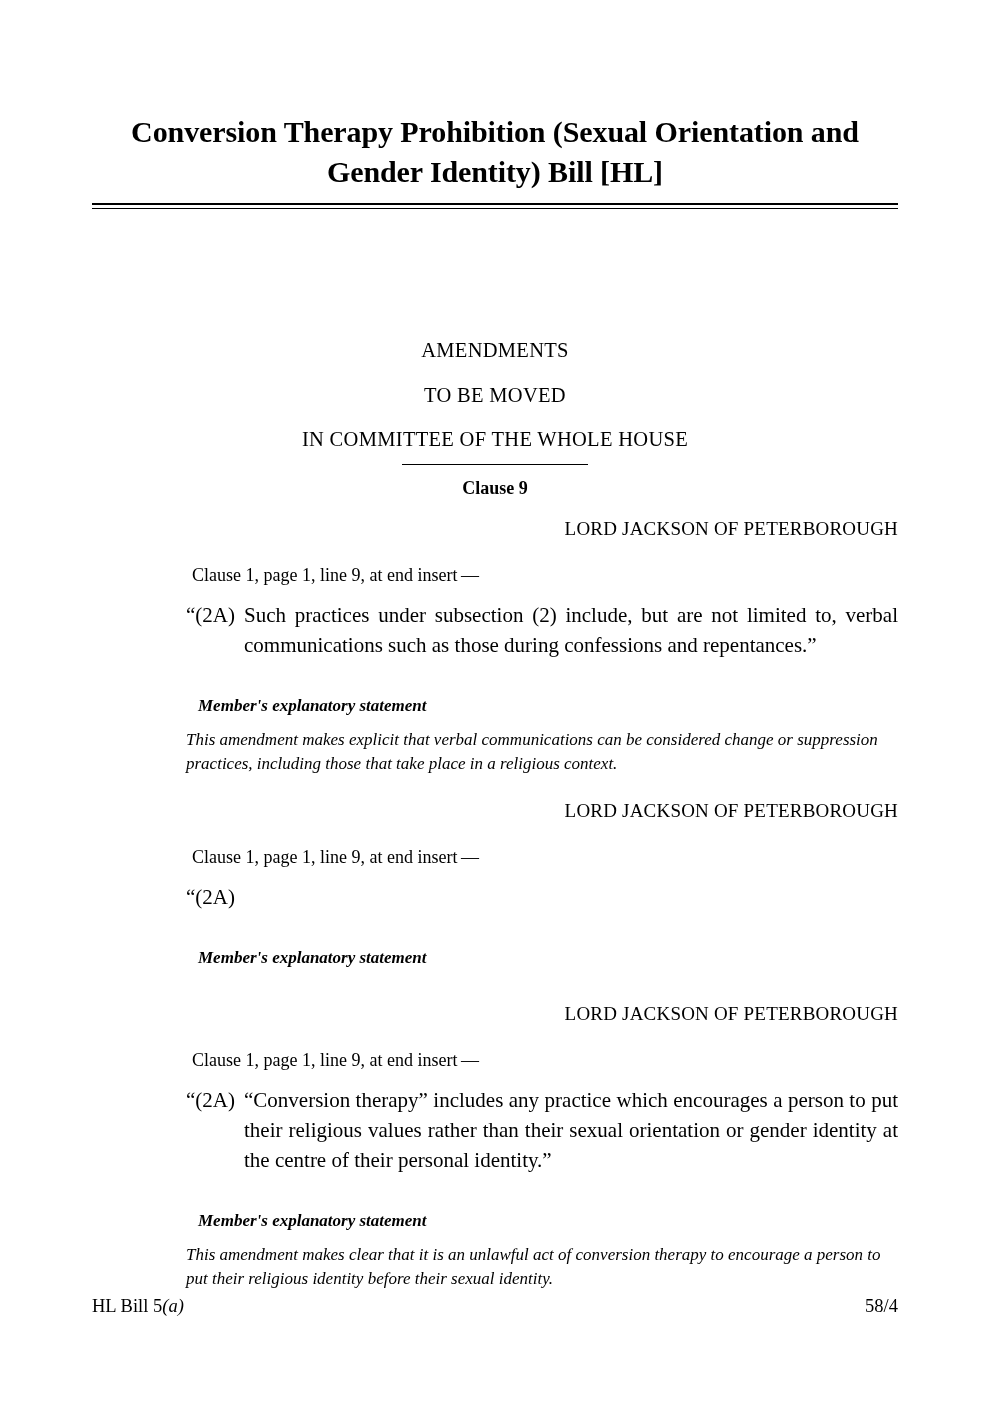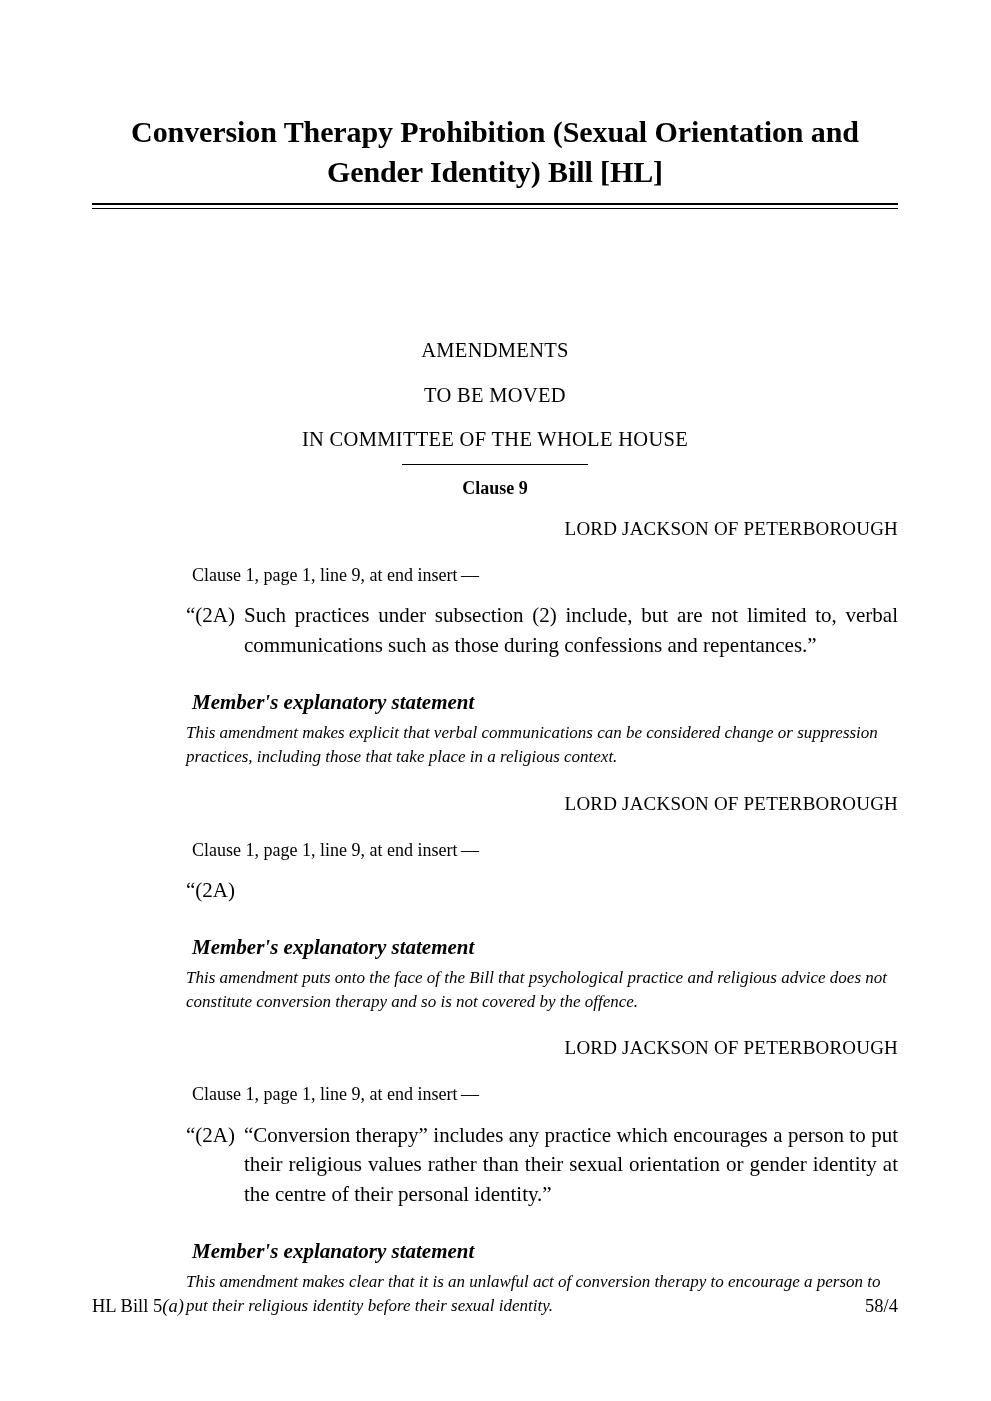--- a/index.html
+++ b/index.html
@@ -126,25 +126,25 @@
     flex: 1 1 auto;
     text-align: justify;
     text-justify: inter-word;
   }
 
   .explanatory {
     padding-left: 94px;
     padding-top: 22px;
   }
   .exp-heading {
-    font-size: 21px;
+    font-size: 17px;
     font-style: italic;
     font-weight: bold;
     line-height: 1.25;
-    margin: 6px;
+    margin: 12px;
   }
   .exp-body {
     font-size: 17px;
     font-style: italic;
     line-height: 1.42;
     margin: 0;
     text-align: left;
   }
 
   
@@ -199,21 +199,20 @@
     </div>
 
     <div class="amendment">
       <p class="member-name">LORD JACKSON OF PETERBOROUGH</p>
       <p class="ref-line">Clause 1, page 1, line 9, at end insert —</p>
       <div class="provision">
         <span class="provision-num">“(2A)</span>
       </div>
       <div class="explanatory">
         <p class="exp-heading">Member's explanatory statement</p>
-        <p class="exp-body">This amendment puts onto the face of the Bill that psychological practice and religious advice does not constitute conversion therapy and so is not covered by the offence.</p>
       </div>
     </div>
 
     <div class="amendment">
       <p class="member-name">LORD JACKSON OF PETERBOROUGH</p>
       <p class="ref-line">Clause 1, page 1, line 9, at end insert —</p>
       <div class="provision">
         <span class="provision-num">“(2A)</span>
         <span class="provision-text">“Conversion therapy” includes any practice which encourages a person to put their religious values rather than their sexual orientation or gender identity at the centre of their personal identity.”</span>
       </div>

